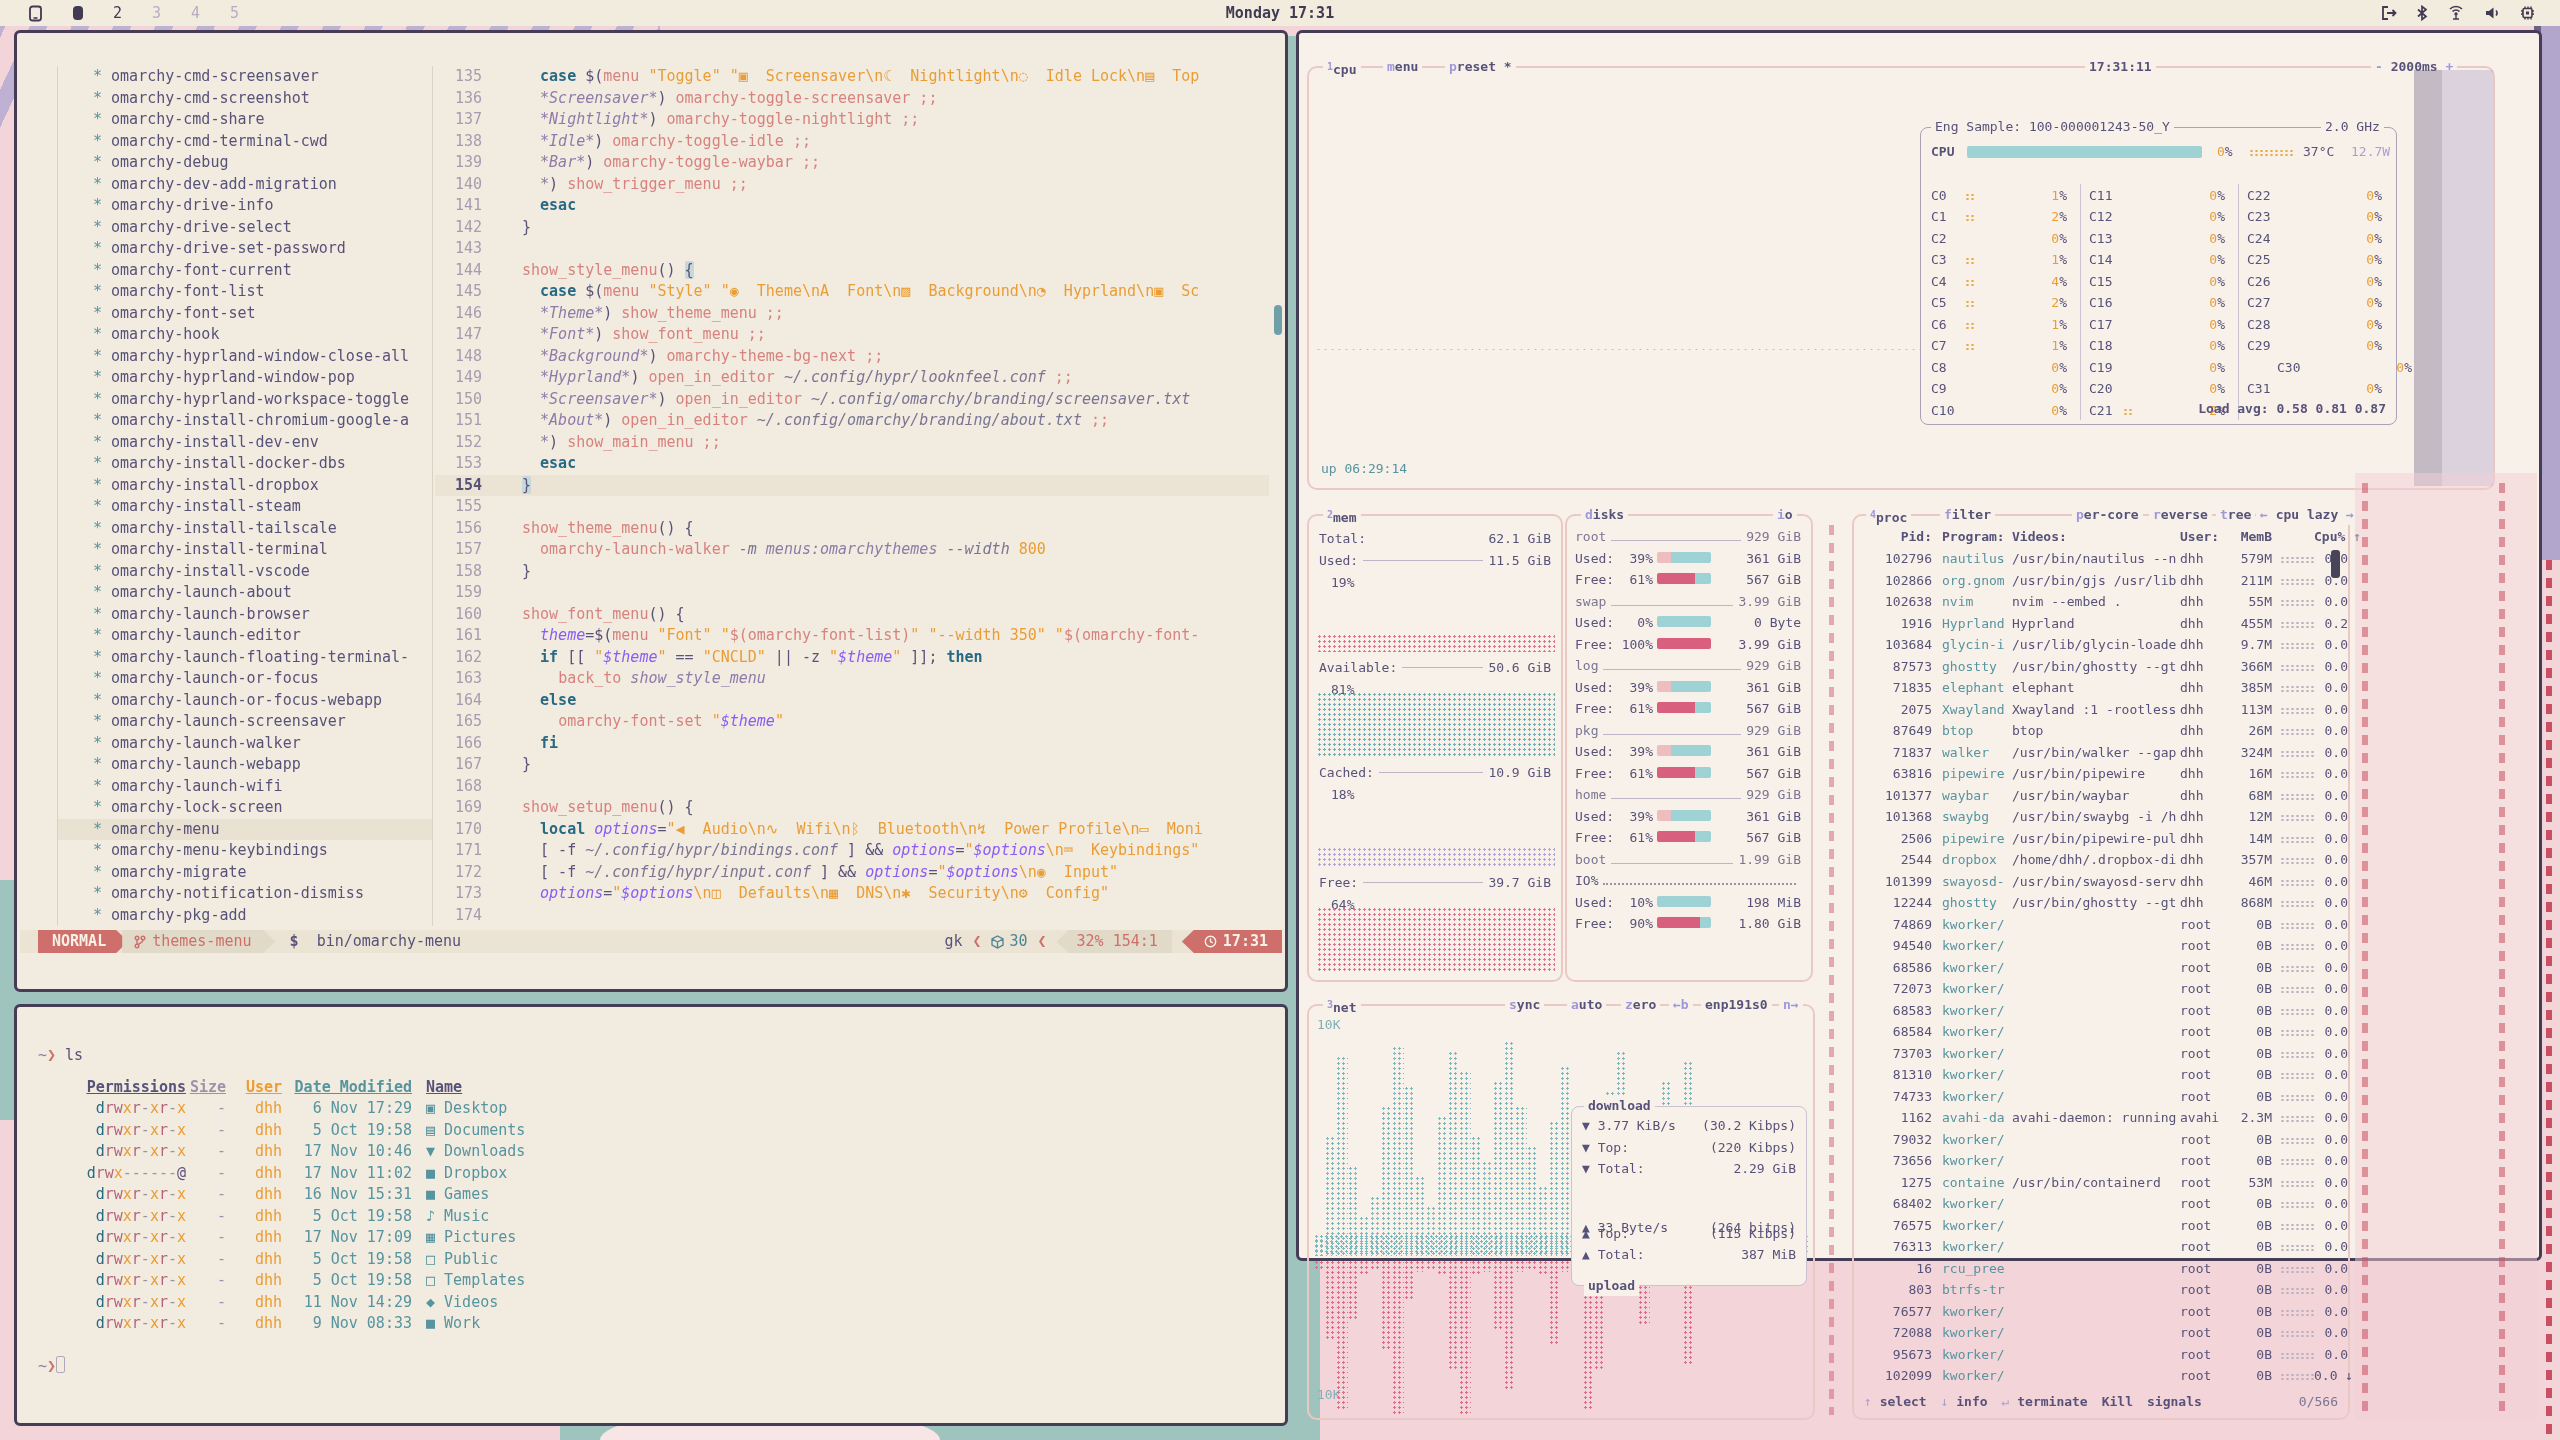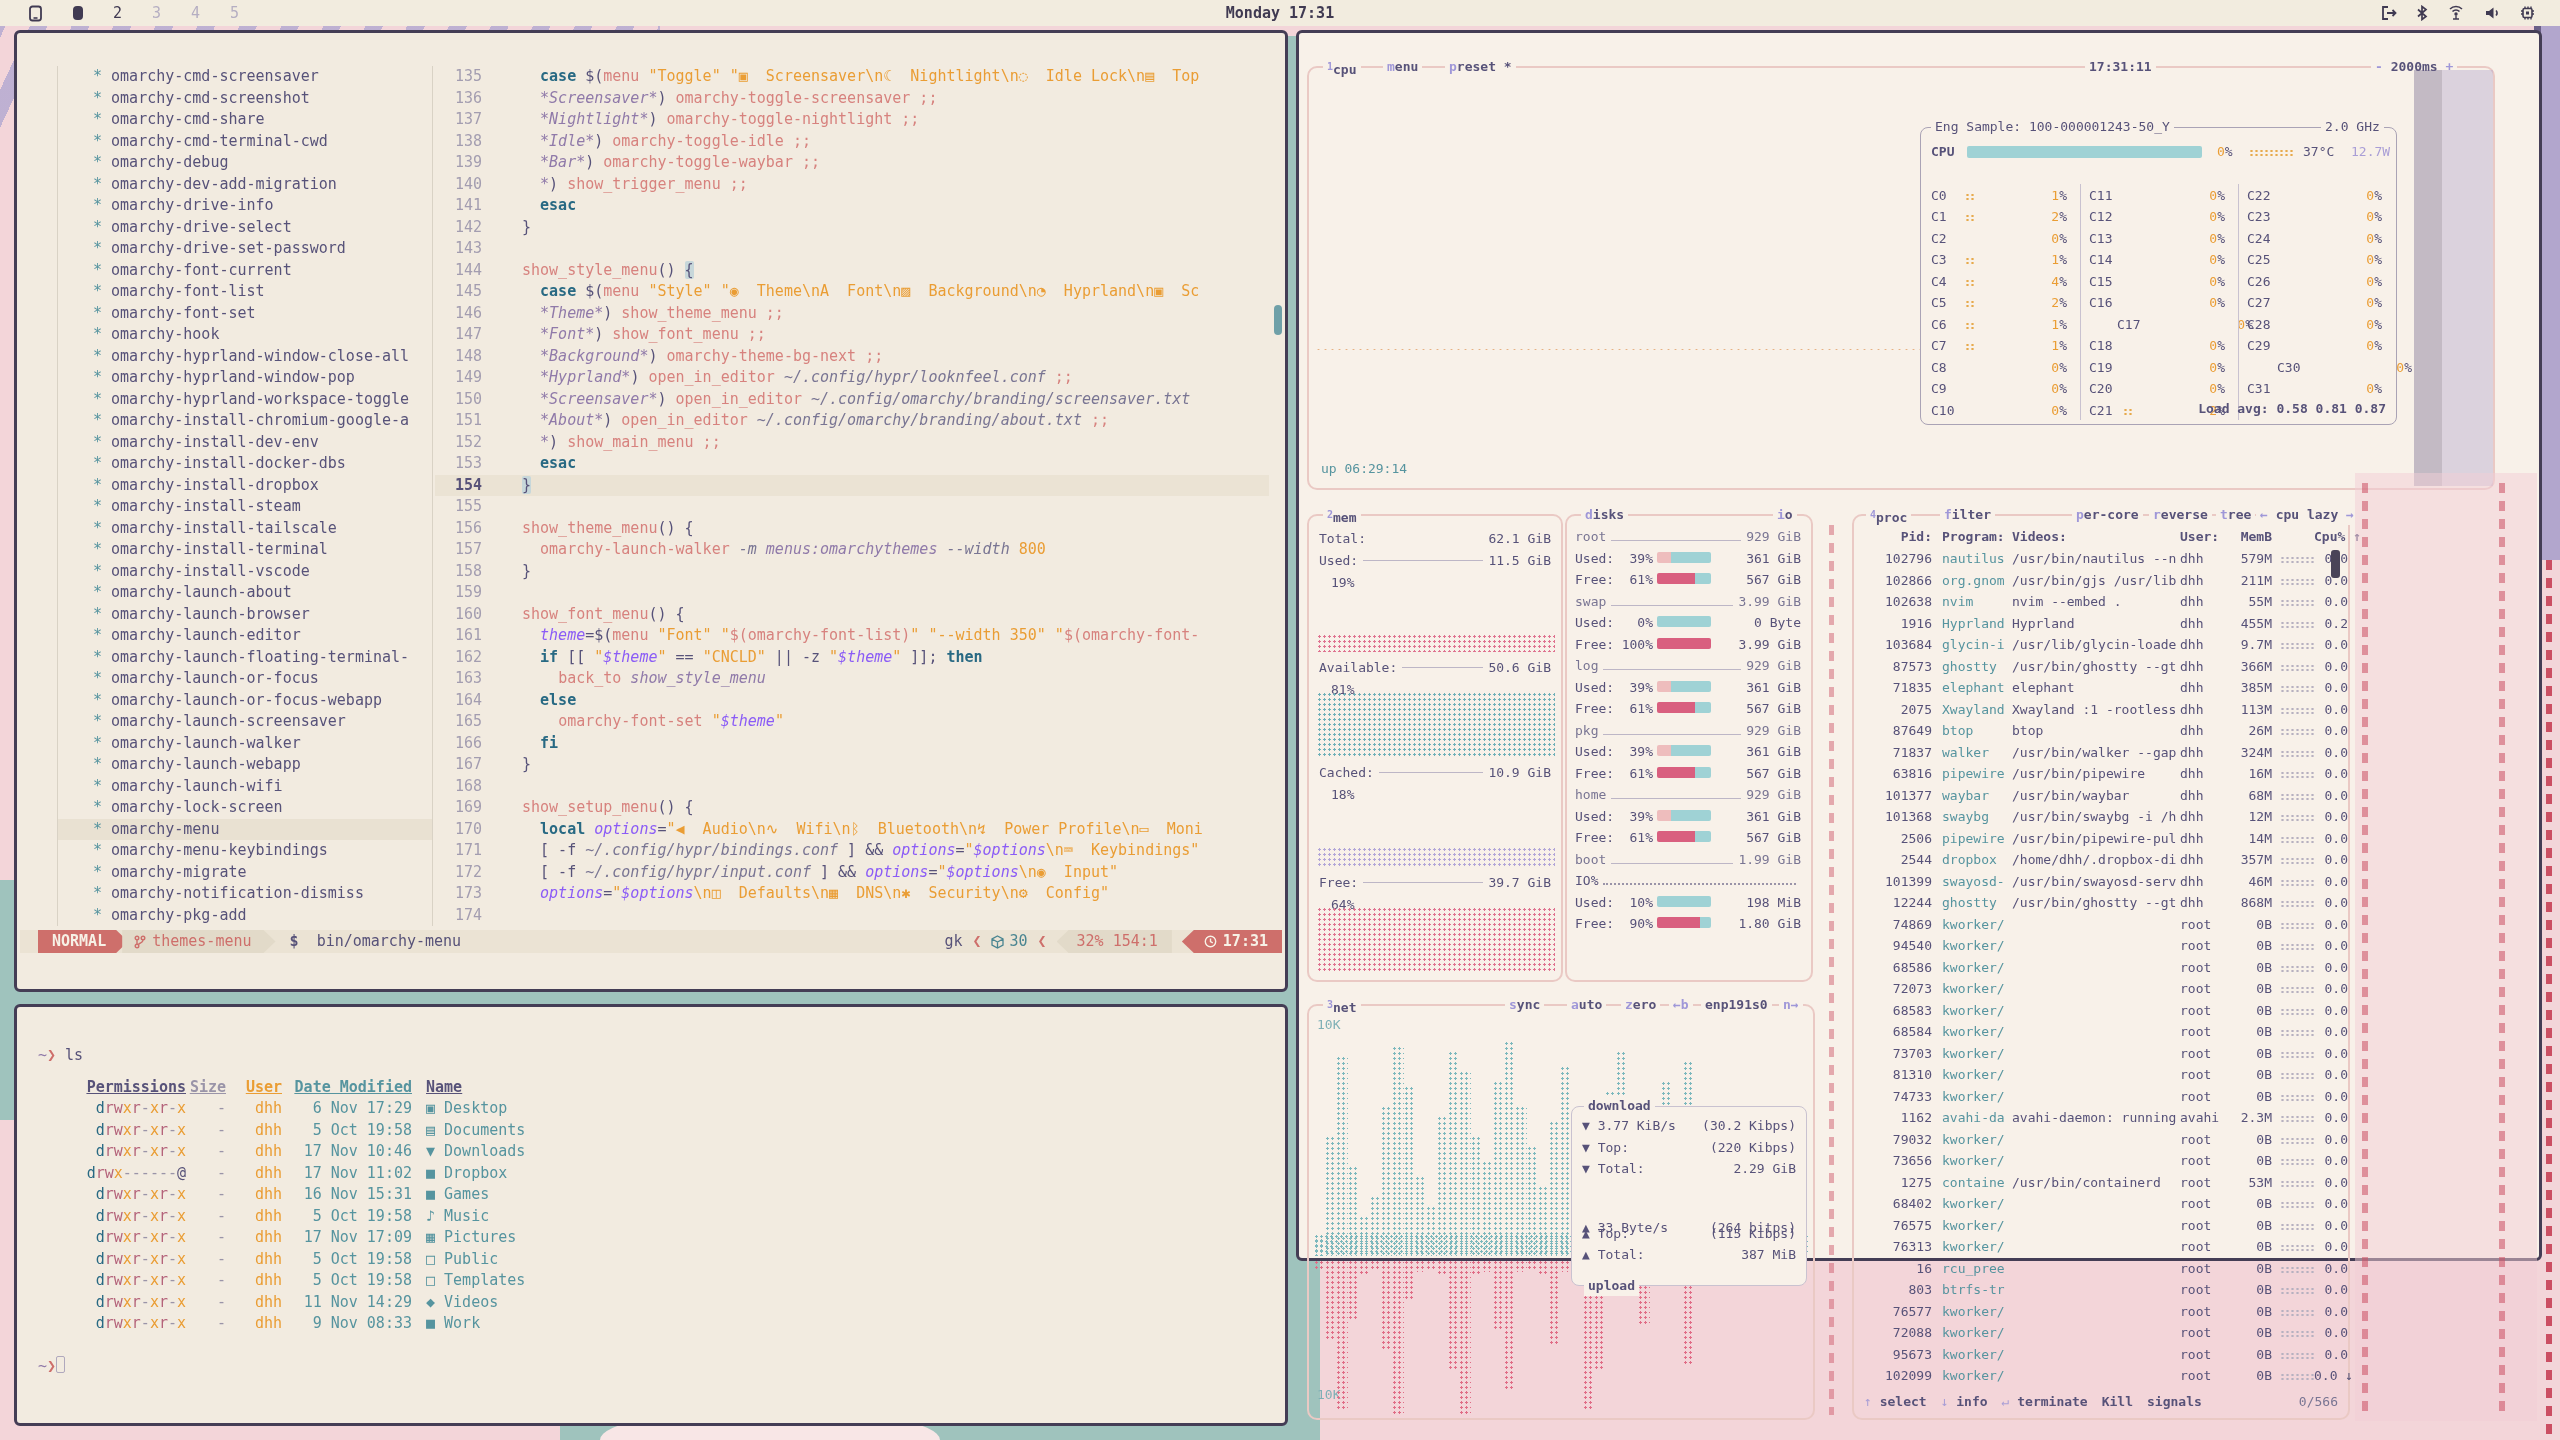--- a/index.html
+++ b/index.html
@@ -360,21 +360,21 @@
         <div class="core-row" style="left: 10px; top: 228.5px; width: 142px;">C8<span class="core-dots" style="left:34px;width:62px;"></span><span style="position:absolute;right:6px;"><span class="gold">0</span>%</span></div>
         <div class="core-row" style="left: 10px; top: 250px; width: 142px;">C9<span class="core-dots" style="left:34px;width:62px;"></span><span style="position:absolute;right:6px;"><span class="gold">0</span>%</span></div>
         <div class="core-row" style="left: 10px; top: 271.5px; width: 142px;">C10<span class="core-dots" style="left:34px;width:62px;"></span><span style="position:absolute;right:6px;"><span class="gold">0</span>%</span></div>
         <div style="position: absolute; left: 159px; top: 56px; width: 1px; height: 236px; background: rgb(201, 194, 208);"></div>
         <div class="core-row" style="left: 168px; top: 56.5px; width: 142px;">C11<span class="core-dots" style="left:34px;width:62px;"></span><span style="position:absolute;right:6px;"><span class="gold">0</span>%</span></div>
         <div class="core-row" style="left: 168px; top: 78px; width: 142px;">C12<span class="core-dots" style="left:34px;width:62px;"></span><span style="position:absolute;right:6px;"><span class="gold">0</span>%</span></div>
         <div class="core-row" style="left: 168px; top: 99.5px; width: 142px;">C13<span class="core-dots" style="left:34px;width:62px;"></span><span style="position:absolute;right:6px;"><span class="gold">0</span>%</span></div>
         <div class="core-row" style="left: 168px; top: 121px; width: 142px;">C14<span class="core-dots" style="left:34px;width:62px;"></span><span style="position:absolute;right:6px;"><span class="gold">0</span>%</span></div>
         <div class="core-row" style="left: 168px; top: 142.5px; width: 142px;">C15<span class="core-dots" style="left:34px;width:62px;"></span><span style="position:absolute;right:6px;"><span class="gold">0</span>%</span></div>
         <div class="core-row" style="left: 168px; top: 164px; width: 142px;">C16<span class="core-dots" style="left:34px;width:62px;"></span><span style="position:absolute;right:6px;"><span class="gold">0</span>%</span></div>
-        <div class="core-row" style="left: 168px; top: 185.5px; width: 142px; margin-left: 28px;">C17<span class="core-dots" style="left:34px;width:62px;"></span><span style="position:absolute;right:6px;"><span class="gold">0</span>%</span></div>
+        <div class="core-row" style="left: 168px; top: 185.5px; width: 142px;">C17<span class="core-dots" style="left:34px;width:62px;"></span><span style="position:absolute;right:6px;"><span class="gold">0</span>%</span></div>
         <div class="core-row" style="left: 168px; top: 207px; width: 142px;">C18<span class="core-dots" style="left:34px;width:62px;"></span><span style="position:absolute;right:6px;"><span class="gold">0</span>%</span></div>
         <div class="core-row" style="left: 168px; top: 228.5px; width: 142px;">C19<span class="core-dots" style="left:34px;width:62px;"></span><span style="position:absolute;right:6px;"><span class="gold">0</span>%</span></div>
         <div class="core-row" style="left: 168px; top: 250px; width: 142px;">C20<span class="core-dots" style="left:34px;width:62px;"></span><span style="position:absolute;right:6px;"><span class="gold">0</span>%</span></div>
         <div class="core-row" style="left: 168px; top: 271.5px; width: 142px;">C21<span class="core-dots" style="left:34px;width:62px;"></span><span class="gold-dots" style="left:34px;width:10px;"></span><span style="position:absolute;right:6px;"><span class="gold">2</span>%</span></div>
         <div style="position: absolute; left: 317px; top: 56px; width: 1px; height: 236px; background: rgb(201, 194, 208);"></div>
         <div class="core-row" style="left: 326px; top: 56.5px; width: 141px;">C22<span class="core-dots" style="left:34px;width:62px;"></span><span style="position:absolute;right:6px;"><span class="gold">0</span>%</span></div>
         <div class="core-row" style="left: 326px; top: 78px; width: 141px;">C23<span class="core-dots" style="left:34px;width:62px;"></span><span style="position:absolute;right:6px;"><span class="gold">0</span>%</span></div>
         <div class="core-row" style="left: 326px; top: 99.5px; width: 141px;">C24<span class="core-dots" style="left:34px;width:62px;"></span><span style="position:absolute;right:6px;"><span class="gold">0</span>%</span></div>
         <div class="core-row" style="left: 326px; top: 121px; width: 141px;">C25<span class="core-dots" style="left:34px;width:62px;"></span><span style="position:absolute;right:6px;"><span class="gold">0</span>%</span></div>
         <div class="core-row" style="left: 326px; top: 142.5px; width: 141px;">C26<span class="core-dots" style="left:34px;width:62px;"></span><span style="position:absolute;right:6px;"><span class="gold">0</span>%</span></div>

